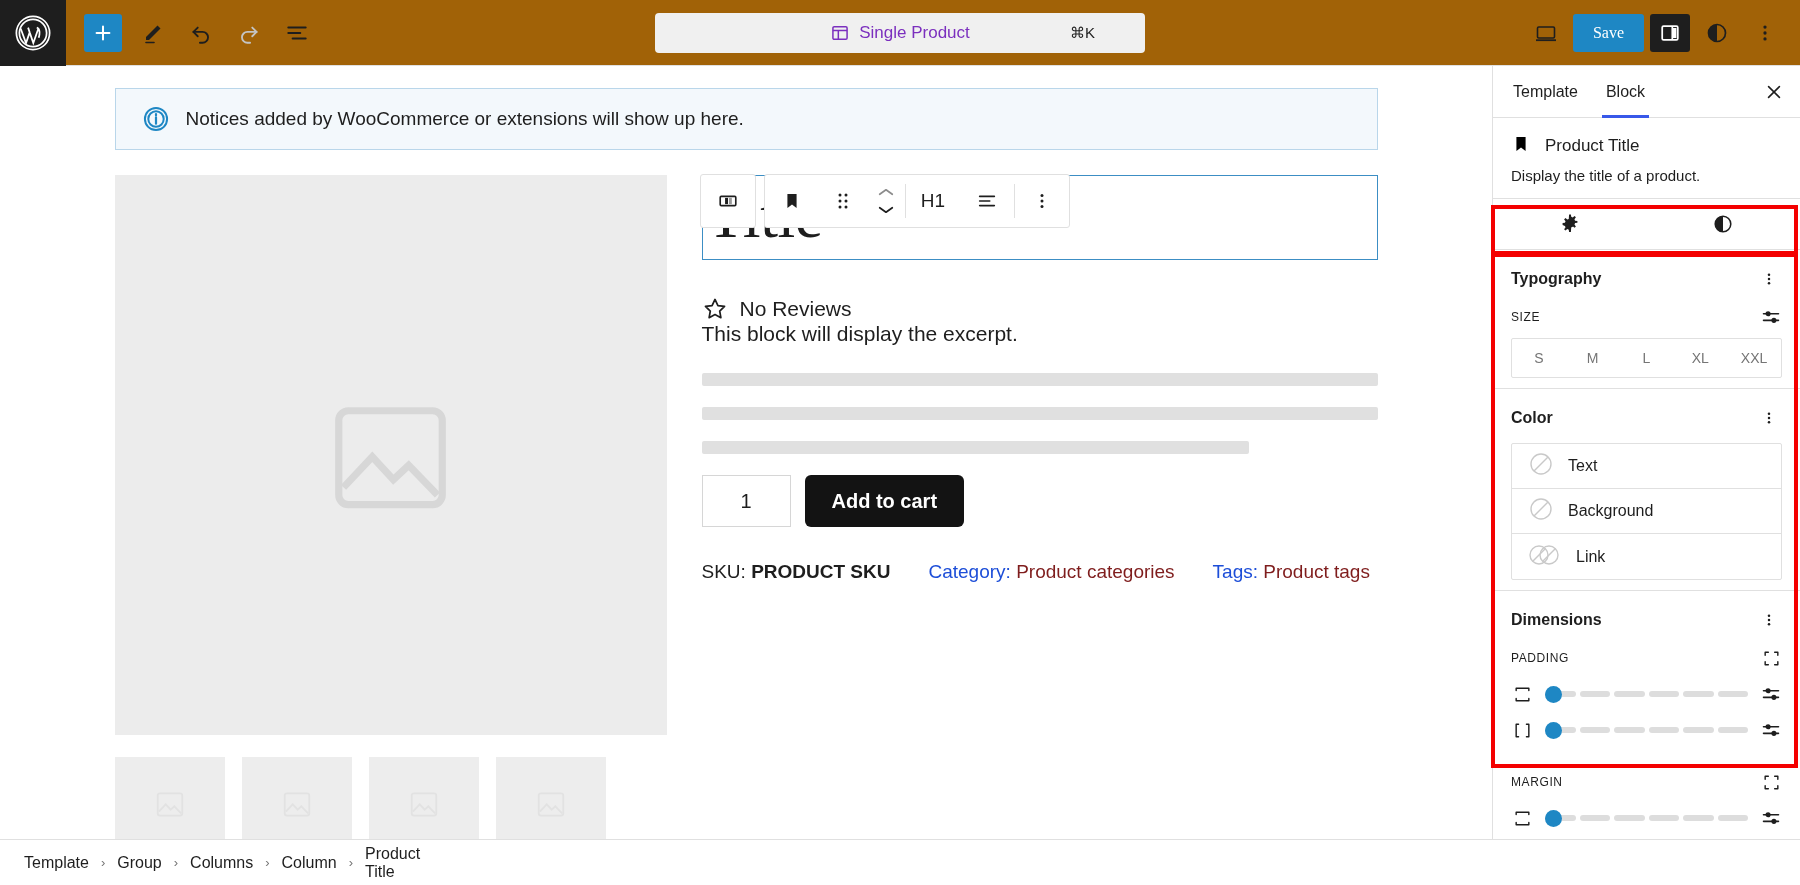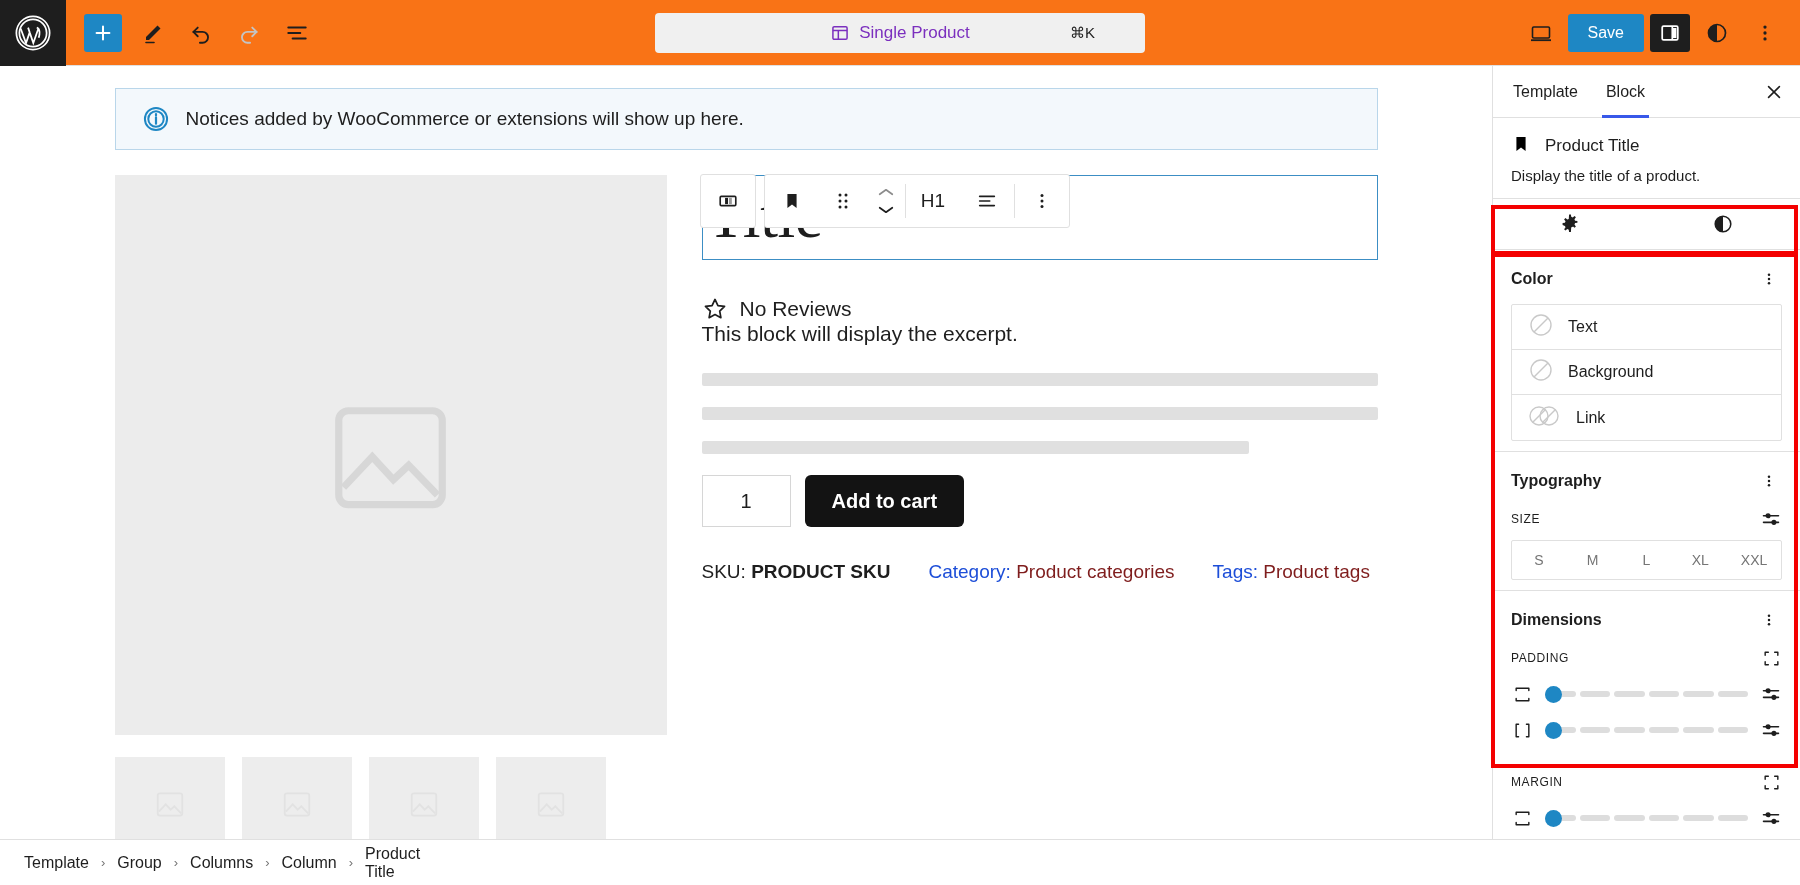--- a/index.html
+++ b/index.html
@@ -6,21 +6,21 @@
   html, body {
     width: 1800px; height: 885px;
     font-family: "Liberation Sans", sans-serif;
     background: #fff; overflow: hidden;
   }
   .app { width: 1800px; height: 885px; display: flex; flex-direction: column; position: relative; }
 
   
   .header {
     height: 66px; flex: 0 0 66px; display: flex; align-items: center;
-    background: #f97316; border-bottom: 1px solid #e0e0e0; position: relative;
+    background: #a16207; border-bottom: 1px solid #e0e0e0; position: relative;
   }
   .wp-logo-box {
     width: 66px; height: 66px; background: #1e1e1e;
     display: flex; align-items: center; justify-content: center; flex: 0 0 66px;
   }
   .wp-logo-box svg { width: 38px; height: 38px; }
   .hdr-left { display: flex; align-items: center; gap: 6px; padding-left: 18px; }
   .icon-btn {
     width: 42px; height: 42px; border-radius: 3px; border: none; background: transparent;
     display: flex; align-items: center; justify-content: center; cursor: pointer; color: #1e1e1e;
@@ -43,21 +43,21 @@
   }
   .cmdbar-inner { display: flex; align-items: center; gap: 9px; }
   .cmdbar-label { color: #7b2fbe; font-size: 17px; }
   .cmdbar-icon { color: #7b2fbe; display: flex; }
   .cmdbar-kbd { position: absolute; right: 50px; font-size: 15px; color: #1e1e1e; }
 
   .hdr-right { margin-left: auto; display: flex; align-items: center; gap: 6px; padding-right: 14px; }
   .save-btn {
     background: #1e87c4; color: #fff; border: none; border-radius: 3px;
     height: 38px; padding: 0 20px; font-size: 16px; cursor: pointer;
-    font-family: Liberation Sans, sans-serif;
+    font-family: Liberation Serif, serif;
   }
   .toggle-on {
     width: 40px; height: 38px; border-radius: 3px; background: #1e1e1e; color: #fff;
     display: flex; align-items: center; justify-content: center; cursor: pointer;
   }
 
   
   .body { flex: 1; display: flex; min-height: 0; }
   .canvas-wrap { flex: 1; position: relative; background: #fff; overflow: hidden; }
   .canvas { padding: 22px 0 0 0; height: 100%; position: relative; }
@@ -481,20 +481,50 @@
         <div class="sb-icontab">
           <svg width="22" height="22" viewBox="0 0 24 24" fill="none" stroke="currentColor" stroke-width="1.7">
             <circle cx="12" cy="12" r="8.5"></circle>
             <path d="M12 3.5a8.5 8.5 0 0 0 0 17z" fill="currentColor" stroke="none"></path>
           </svg>
         </div>
       </div>
 
       <div class="sb-section">
         <div class="sb-sect-head">
+          <span class="sb-sect-title">Typography</span>
+          <span class="kebab">
+            <svg width="16" height="16" viewBox="0 0 24 24" fill="currentColor">
+              <circle cx="12" cy="5.5" r="1.9"></circle>
+                <circle cx="12" cy="12" r="1.9"></circle>
+                <circle cx="12" cy="18.5" r="1.9"></circle>
+            </svg>
+          </span>
+        </div>
+        <div class="sb-sub">
+          <span class="sb-sub-label">SIZE</span>
+          <span class="mini-icon">
+            <svg width="20" height="20" viewBox="0 0 24 24" fill="none" stroke="currentColor" stroke-width="1.9" stroke-linecap="round">
+              <path d="M3 8h18M3 16h18"></path>
+              <circle cx="8.5" cy="8" r="2.1" fill="currentColor"></circle>
+              <circle cx="15.5" cy="16" r="2.1" fill="currentColor"></circle>
+            </svg>
+          </span>
+        </div>
+        <div class="sizes">
+          <div class="size-btn">S</div>
+          <div class="size-btn">M</div>
+          <div class="size-btn">L</div>
+          <div class="size-btn">XL</div>
+          <div class="size-btn">XXL</div>
+        </div>
+      </div>
+
+      <div class="sb-section">
+        <div class="sb-sect-head">
           <span class="sb-sect-title">Color</span>
           <span class="kebab">
             <svg width="16" height="16" viewBox="0 0 24 24" fill="currentColor">
               <circle cx="12" cy="5.5" r="1.9"></circle>
                 <circle cx="12" cy="12" r="1.9"></circle>
                 <circle cx="12" cy="18.5" r="1.9"></circle>
             </svg>
           </span>
         </div>
         <div class="color-list">
@@ -520,50 +550,20 @@
             <span>
               <svg width="34" height="26" viewBox="0 0 34 26" fill="none" stroke="#c9c9c9" stroke-width="1.4">
                 <circle cx="11" cy="13" r="9"></circle>
                   <circle cx="21" cy="13" r="9"></circle>
                 <path d="M4.5 19.5L17.5 6.5"></path>
                   <path d="M14.5 19.5L27.5 6.5"></path>
               </svg>
             </span>
             <span class="color-row-label">Link</span>
           </div>
-        </div>
-      </div>
-
-      <div class="sb-section">
-        <div class="sb-sect-head">
-          <span class="sb-sect-title">Typography</span>
-          <span class="kebab">
-            <svg width="16" height="16" viewBox="0 0 24 24" fill="currentColor">
-              <circle cx="12" cy="5.5" r="1.9"></circle>
-                <circle cx="12" cy="12" r="1.9"></circle>
-                <circle cx="12" cy="18.5" r="1.9"></circle>
-            </svg>
-          </span>
-        </div>
-        <div class="sb-sub">
-          <span class="sb-sub-label">SIZE</span>
-          <span class="mini-icon">
-            <svg width="20" height="20" viewBox="0 0 24 24" fill="none" stroke="currentColor" stroke-width="1.9" stroke-linecap="round">
-              <path d="M3 8h18M3 16h18"></path>
-              <circle cx="8.5" cy="8" r="2.1" fill="currentColor"></circle>
-              <circle cx="15.5" cy="16" r="2.1" fill="currentColor"></circle>
-            </svg>
-          </span>
-        </div>
-        <div class="sizes">
-          <div class="size-btn">S</div>
-          <div class="size-btn">M</div>
-          <div class="size-btn">L</div>
-          <div class="size-btn">XL</div>
-          <div class="size-btn">XXL</div>
         </div>
       </div>
 
       <div class="sb-section nb">
         <div class="sb-sect-head">
           <span class="sb-sect-title">Dimensions</span>
           <span class="kebab">
             <svg width="16" height="16" viewBox="0 0 24 24" fill="currentColor">
               <circle cx="12" cy="5.5" r="1.9"></circle>
                 <circle cx="12" cy="12" r="1.9"></circle>

